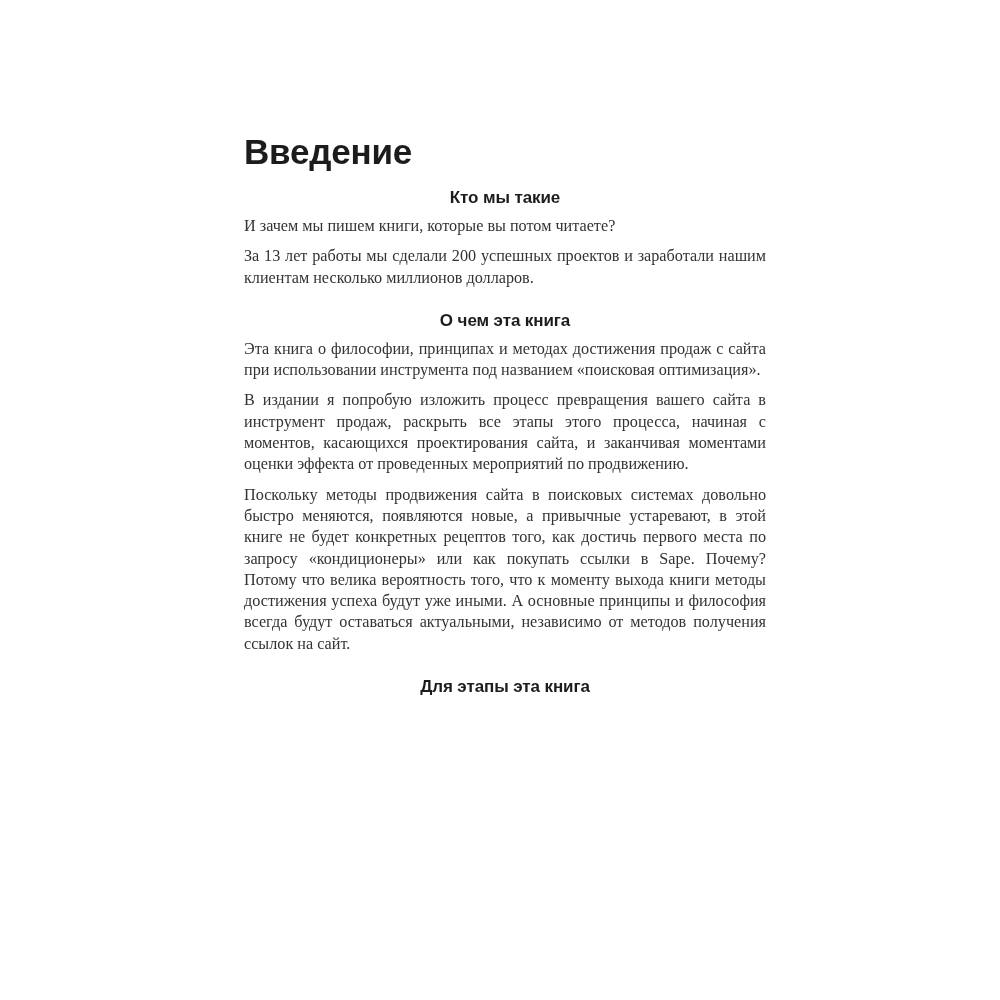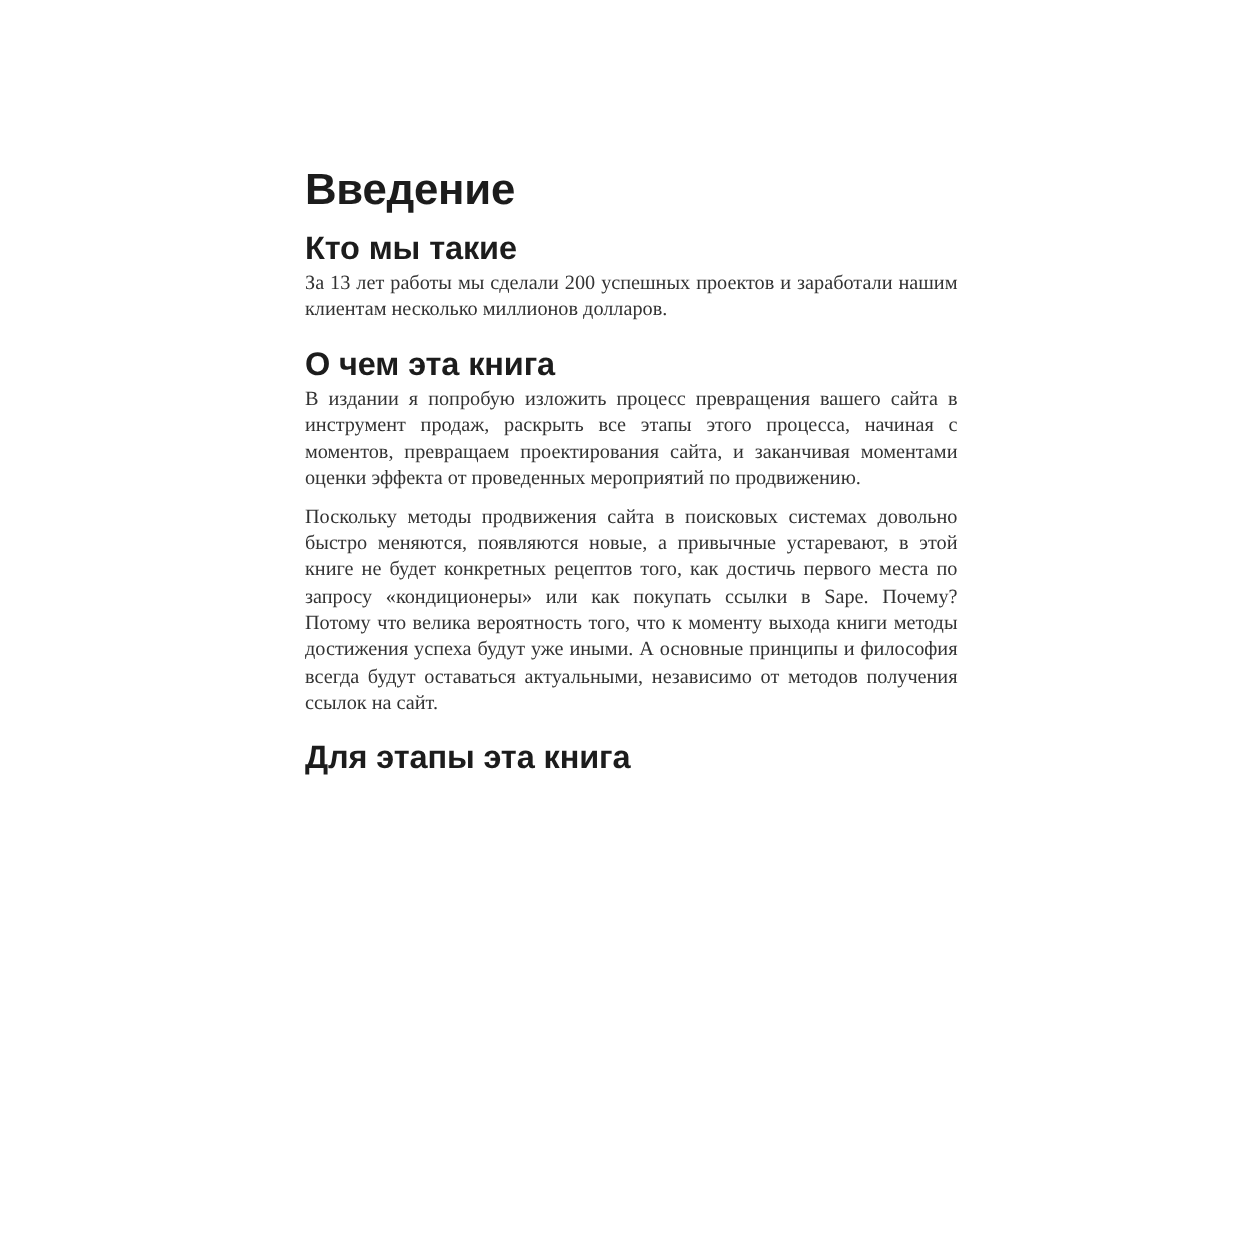--- a/index.html
+++ b/index.html
@@ -25,25 +25,26 @@
       font-weight: bold;
       font-size: 35px;
       line-height: 36px;
       color: #1c1c1c;
       margin: 0 0 14px 0;
       letter-spacing: -0.2px;
     }
     .section-title {
       font-family: "Liberation Sans", sans-serif;
       font-weight: bold;
-      font-size: 26px;
+      font-size: 17px;
       line-height: 28px;
       color: #1c1c1c;
       margin: 0 0 4px 0;
       letter-spacing: -0.1px;
+      text-align: center;
     }
     .section + .section .section-title {
       margin-top: 18px;
     }
     .para {
       font-family: "Liberation Serif", serif;
       font-size: 16.2px;
       line-height: 21.3px;
       color: #333333;
       margin: 0 0 9px 0;
@@ -56,25 +57,27 @@
     }
   </style>
 </head>
 <body>
 
 <div class="page">
   <h1 class="chapter-title">Введение</h1>
 
   <div class="section">
     <h2 class="section-title">Кто мы такие</h2>
+    <p class="para">И зачем мы пишем книги, которые вы потом читаете?</p>
     <p class="para">За 13 лет работы мы сделали 200 успешных проектов и заработали на­шим клиентам несколько миллионов долларов.</p>
   </div>
 
   <div class="section">
     <h2 class="section-title">О чем эта книга</h2>
-    <p class="para">В издании я попробую изложить процесс превращения вашего сайта в инструмент продаж, раскрыть все этапы этого процесса, начиная с моментов, превращаем проектирования сайта, и заканчивая момента­ми оценки эффекта от проведенных мероприятий по продвижению.</p>
+    <p class="para">Эта книга о философии, принципах и методах достижения продаж с сайта при использовании инструмента под названием «поисковая оптимизация».</p>
+    <p class="para">В издании я попробую изложить процесс превращения вашего сайта в инструмент продаж, раскрыть все этапы этого процесса, начиная с моментов, касающихся проектирования сайта, и заканчивая момента­ми оценки эффекта от проведенных мероприятий по продвижению.</p>
     <p class="para">Поскольку методы продвижения сайта в поисковых системах довольно быстро меняются, появляются новые, а привычные устаревают, в этой книге не будет конкретных рецептов того, как достичь первого места по запросу «кондиционеры» или как покупать ссылки в Sape. Почему? Потому что велика вероятность того, что к моменту выхода книги ме­тоды достижения успеха будут уже иными. А основные принципы и философия всегда будут оставаться актуальными, независимо от методов получения ссылок на сайт.</p>
   </div>
 
   <div class="section">
     <h2 class="section-title">Для этапы эта книга</h2>
   </div>
 </div>
 
 </body></html>

